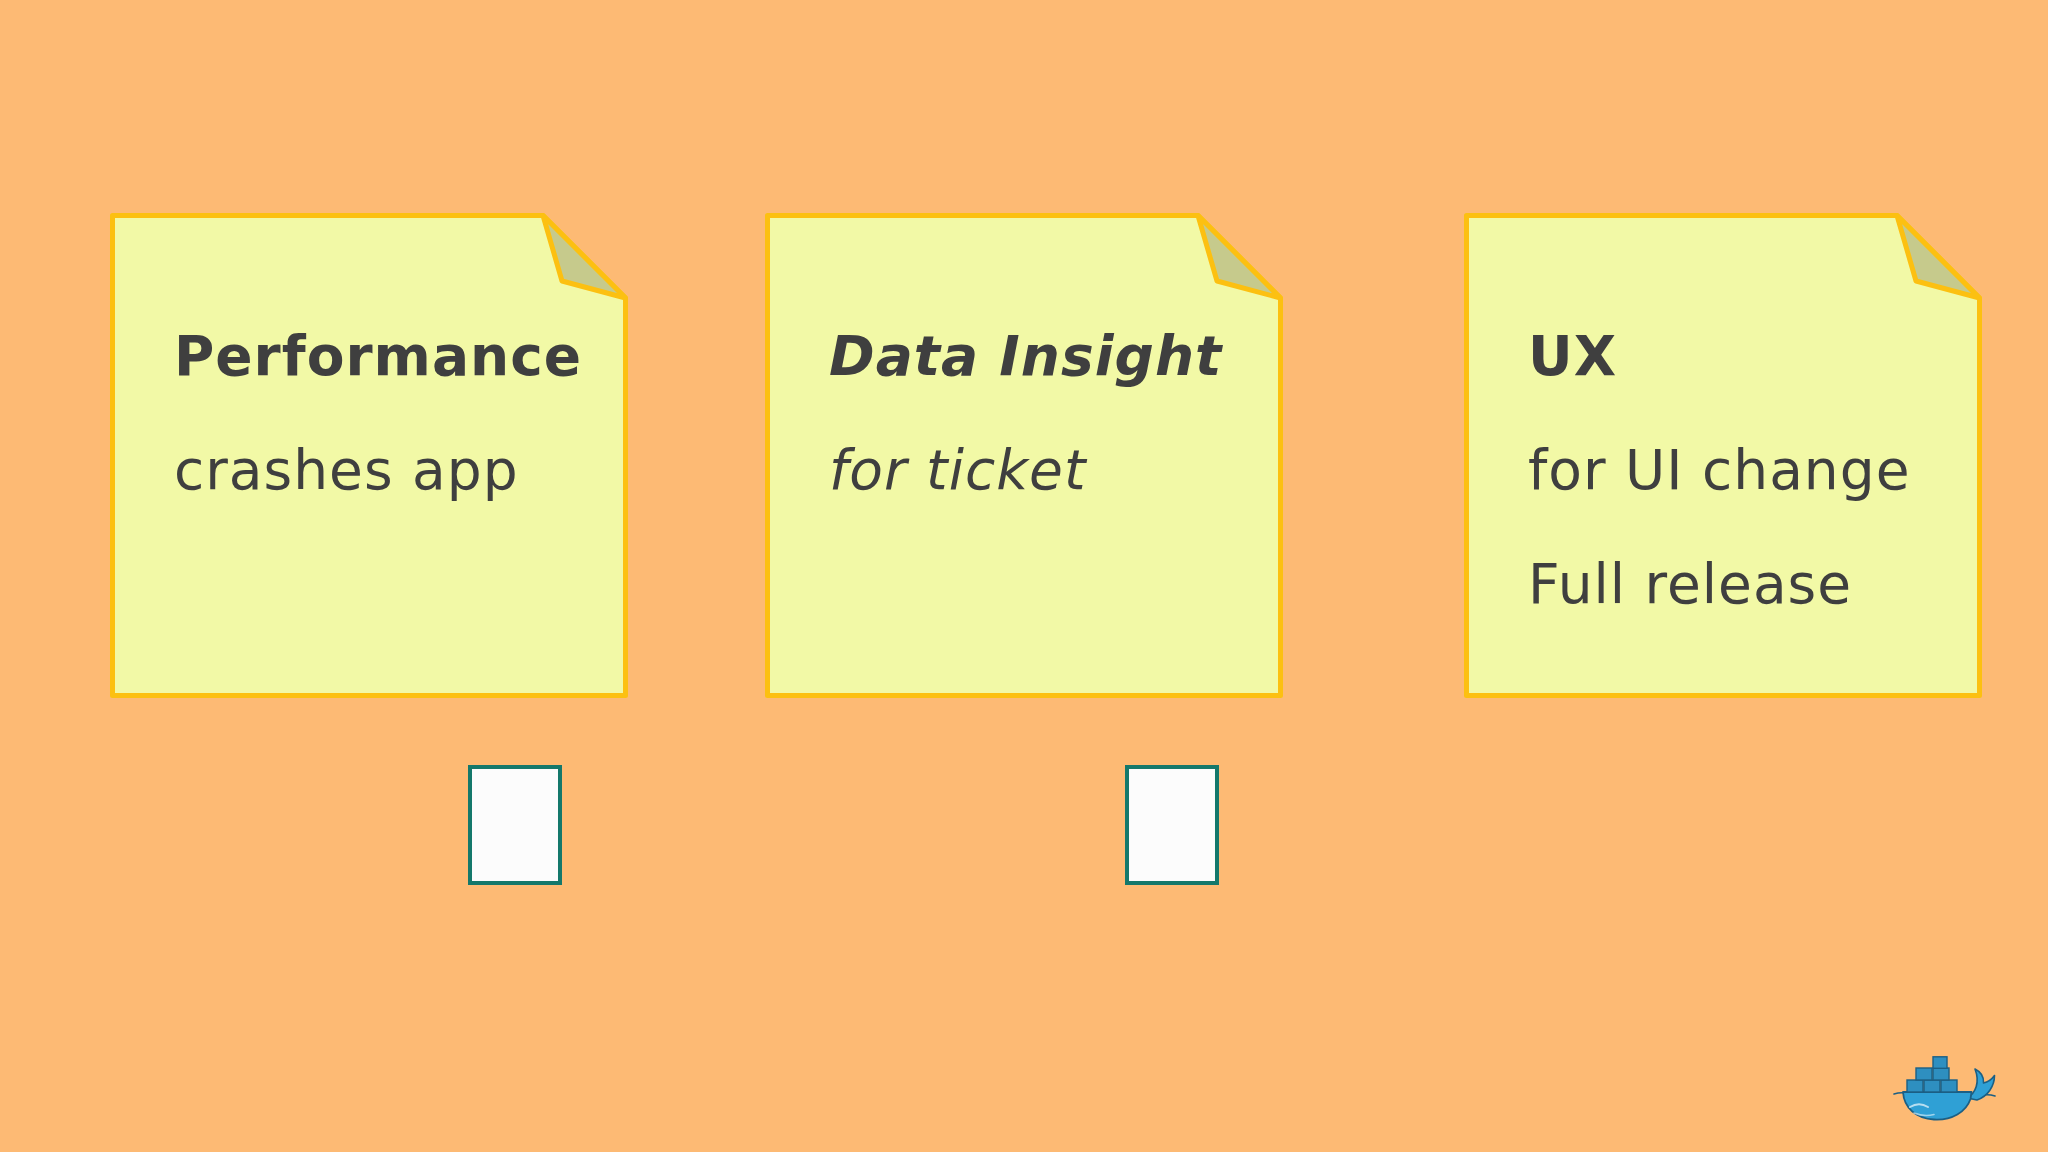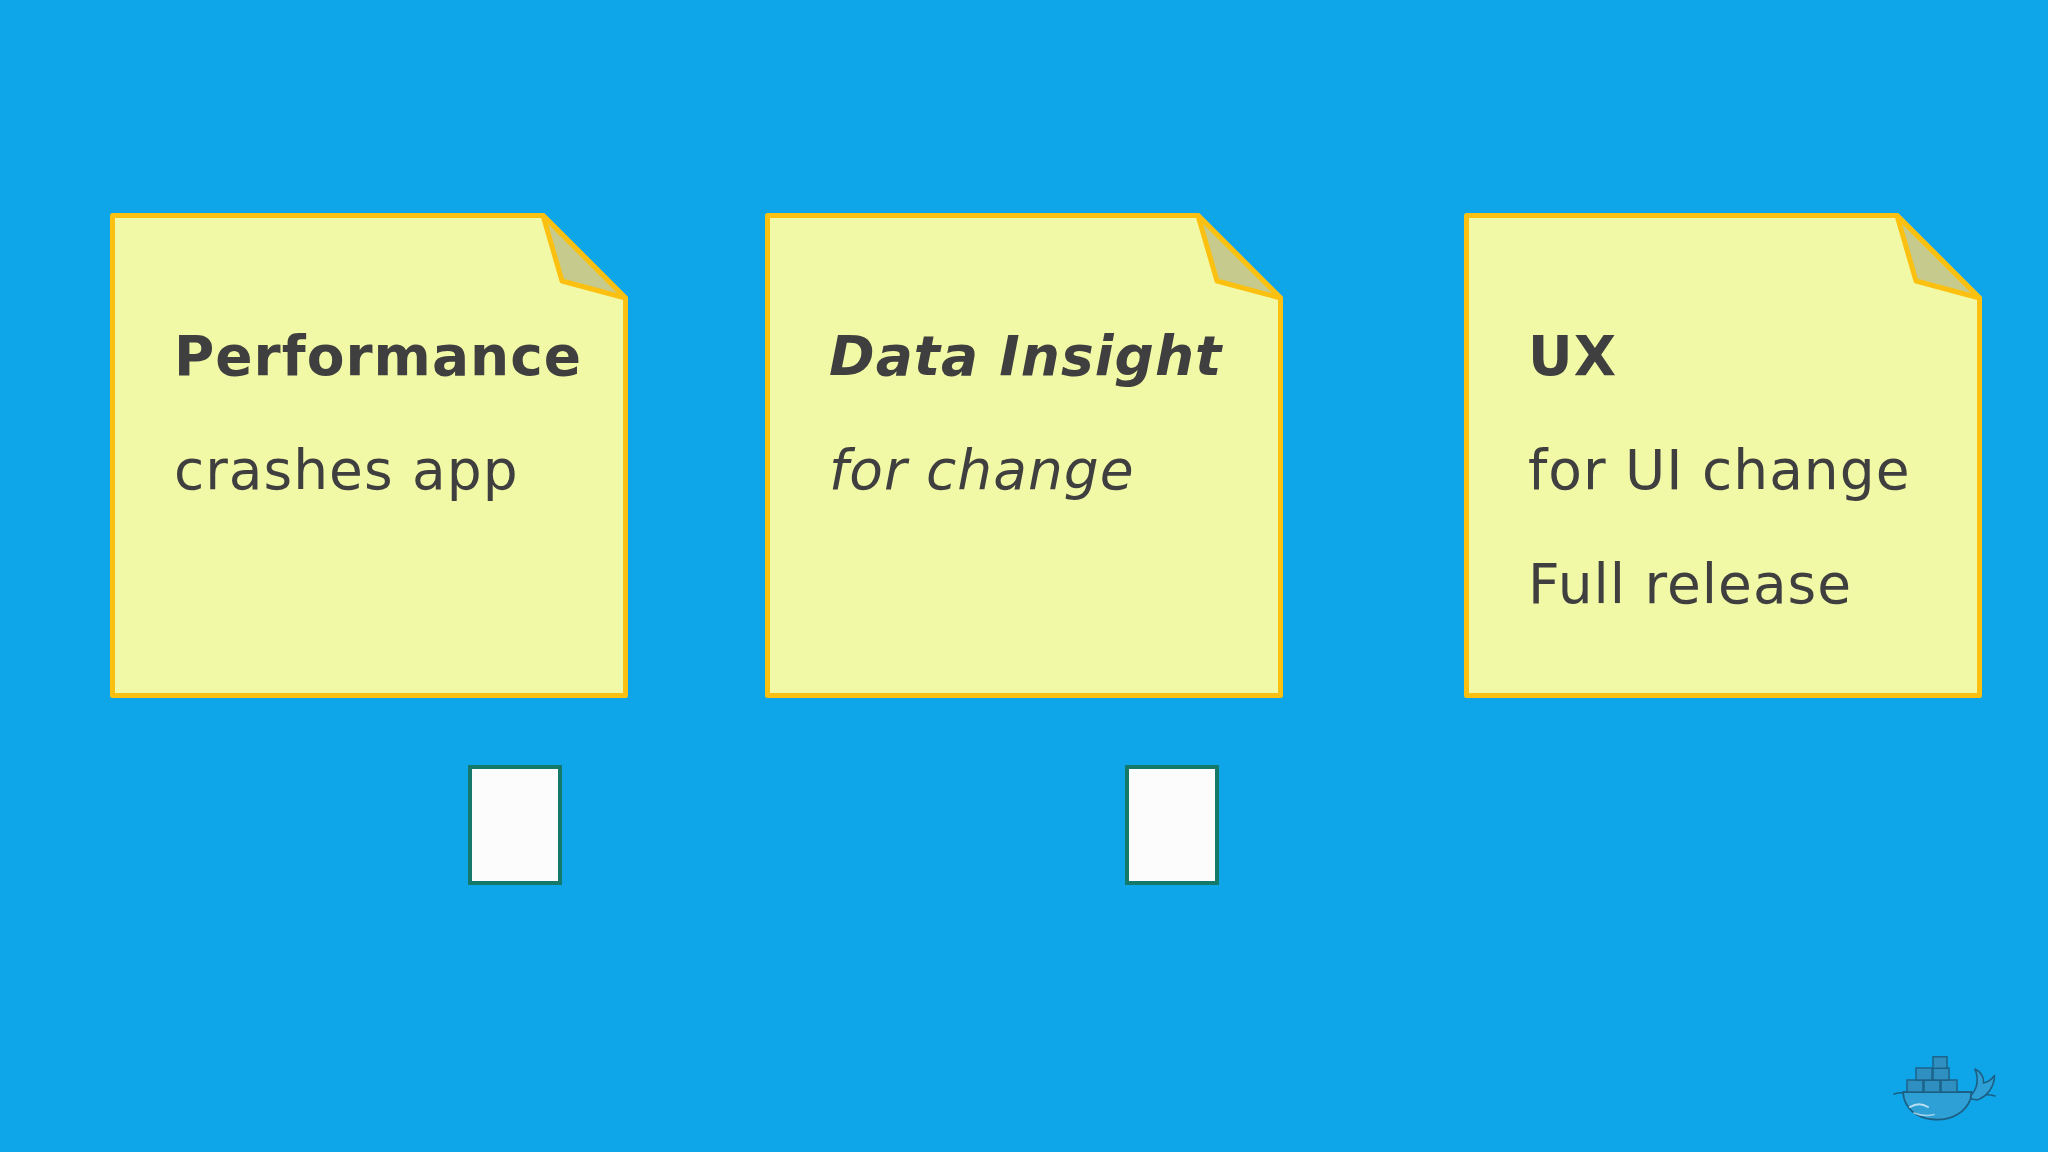--- a/index.html
+++ b/index.html
@@ -5,21 +5,21 @@
   html, body {
     margin: 0;
     padding: 0;
     background: #ffffff;
     font-family: "DejaVu Sans", sans-serif;
   }
   .stage {
     position: relative;
     width: 2048px;
     height: 1152px;
-    background: #0ea5e9;
+    background: #fdba74;
     overflow: hidden;
   }
   .note {
     position: absolute;
     top: 213px;
     width: 518px;
     height: 485px;
   }
   .note-shape {
     position: absolute;
@@ -82,21 +82,21 @@
     </div>
   </div>
 
   <div class="note note-2">
     <svg class="note-shape" viewBox="0 0 518 485" aria-hidden="true">
       <polygon points="2.5,2.5 433,2.5 515.5,85 515.5,482.5 2.5,482.5" fill="#F2F9A6" stroke="#FCC011" stroke-width="5" stroke-linejoin="round"></polygon>
       <polygon points="433,2.5 452,68 515.5,85" fill="#C6CA8C" stroke="#FCC011" stroke-width="5" stroke-linejoin="round"></polygon>
     </svg>
     <div class="note-text">
       <div class="note-title">Data Insight</div>
-      <div class="note-line">for change</div>
+      <div class="note-line">for ticket</div>
     </div>
   </div>
 
   <div class="note note-3">
     <svg class="note-shape" viewBox="0 0 518 485" aria-hidden="true">
       <polygon points="2.5,2.5 433,2.5 515.5,85 515.5,482.5 2.5,482.5" fill="#F2F9A6" stroke="#FCC011" stroke-width="5" stroke-linejoin="round"></polygon>
       <polygon points="433,2.5 452,68 515.5,85" fill="#C6CA8C" stroke="#FCC011" stroke-width="5" stroke-linejoin="round"></polygon>
     </svg>
     <div class="note-text">
       <div class="note-title">UX</div>

